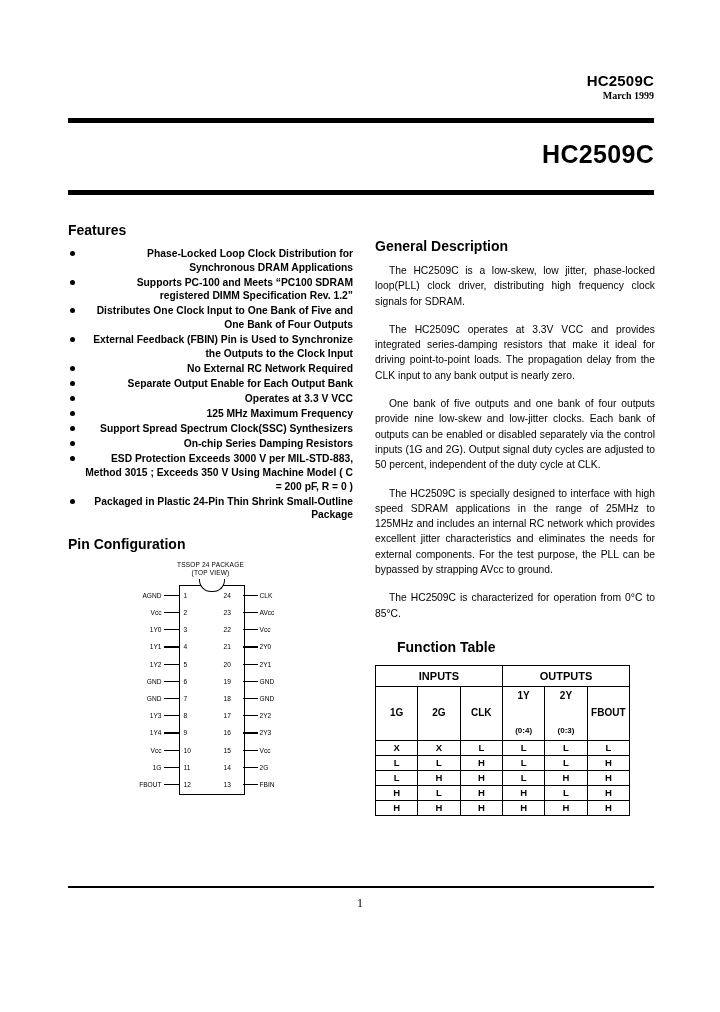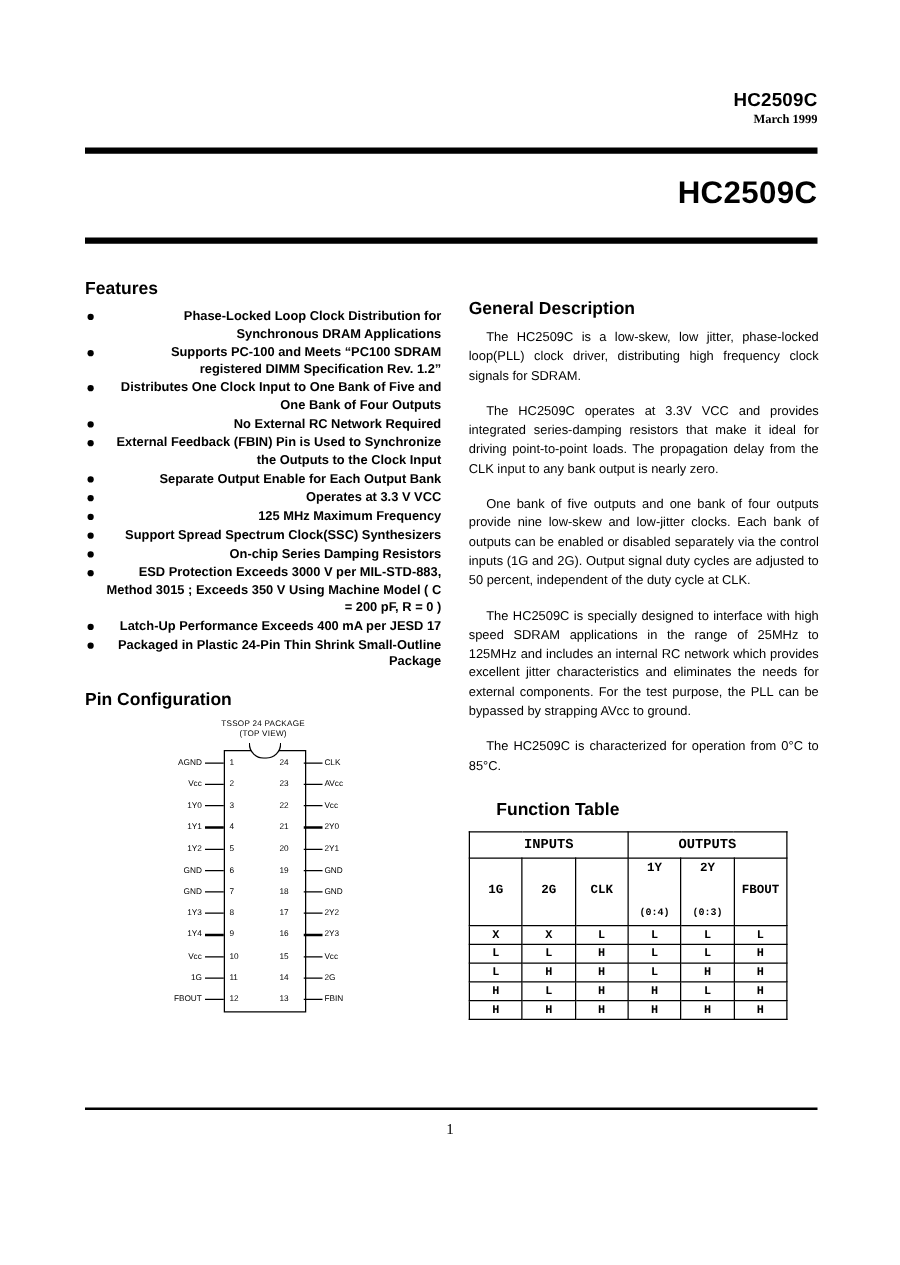--- a/index.html
+++ b/index.html
@@ -195,21 +195,21 @@
     width: 15px;
     height: 1.2px;
     top: 8px;
     background: #000;
   }
   
   table.ftab {
     border-collapse: collapse;
     width: 255px;
     margin-top: 10px;
-    font-family: Liberation Mono, monospace;
+    font-family: Liberation Sans, sans-serif;
     font-size: 9.5px;
     table-layout: fixed;
   }
   table.ftab th, table.ftab td {
     border: 1px solid #000;
     text-align: center;
     padding: 2px 0;
   }
   table.ftab th.group {
     font-size: 11px;
@@ -261,29 +261,28 @@
   <div class="rule-top"></div>
   <div class="title-big">HC2509C</div>
   <div class="rule-mid"></div>
 
   <div class="col-left">
     <h2 class="sec">Features</h2>
     <ul class="features">
       <li>Phase-Locked Loop Clock Distribution for Synchronous DRAM Applications</li>
       <li>Supports PC-100 and Meets “PC100 SDRAM registered DIMM Specification Rev. 1.2”</li>
       <li>Distributes One Clock Input to One Bank of Five and One Bank of Four Outputs</li>
+      <li>External Feedback (FBIN) Pin is Used to Synchronize the Outputs to the Clock Input</li>
       <li>No External RC Network Required</li>
-      <li>External Feedback (FBIN) Pin is Used to Synchronize the Outputs to the Clock Input</li>
       <li>Separate Output Enable for Each Output Bank</li>
       <li>Operates at 3.3 V VCC</li>
       <li>125 MHz Maximum Frequency</li>
       <li>Support Spread Spectrum Clock(SSC) Synthesizers</li>
       <li>On-chip Series Damping Resistors</li>
       <li>ESD Protection Exceeds 3000 V per MIL-STD-883, Method 3015 ; Exceeds 350 V Using Machine     Model ( C = 200 pF, R = 0 )</li>
-      <li>Latch-Up Performance Exceeds 400 mA per JESD 17</li>
       <li>Packaged in Plastic 24-Pin Thin Shrink Small-Outline Package</li>
     </ul>
 
     <div class="pincfg-wrap">
       <h2 class="sec">Pin Configuration</h2>
       <div class="pkg-caption">
         <div>TSSOP 24 PACKAGE</div>
         <div>(TOP VIEW)</div>
       </div>
       <div class="dip">

